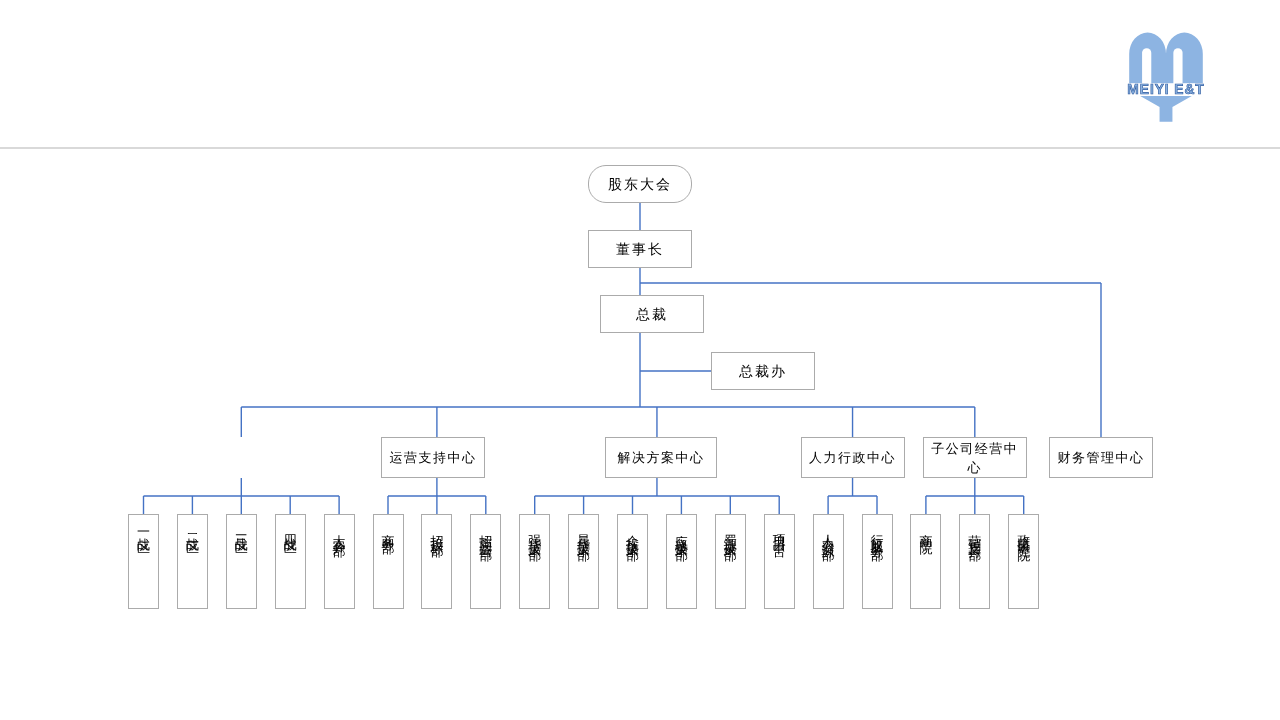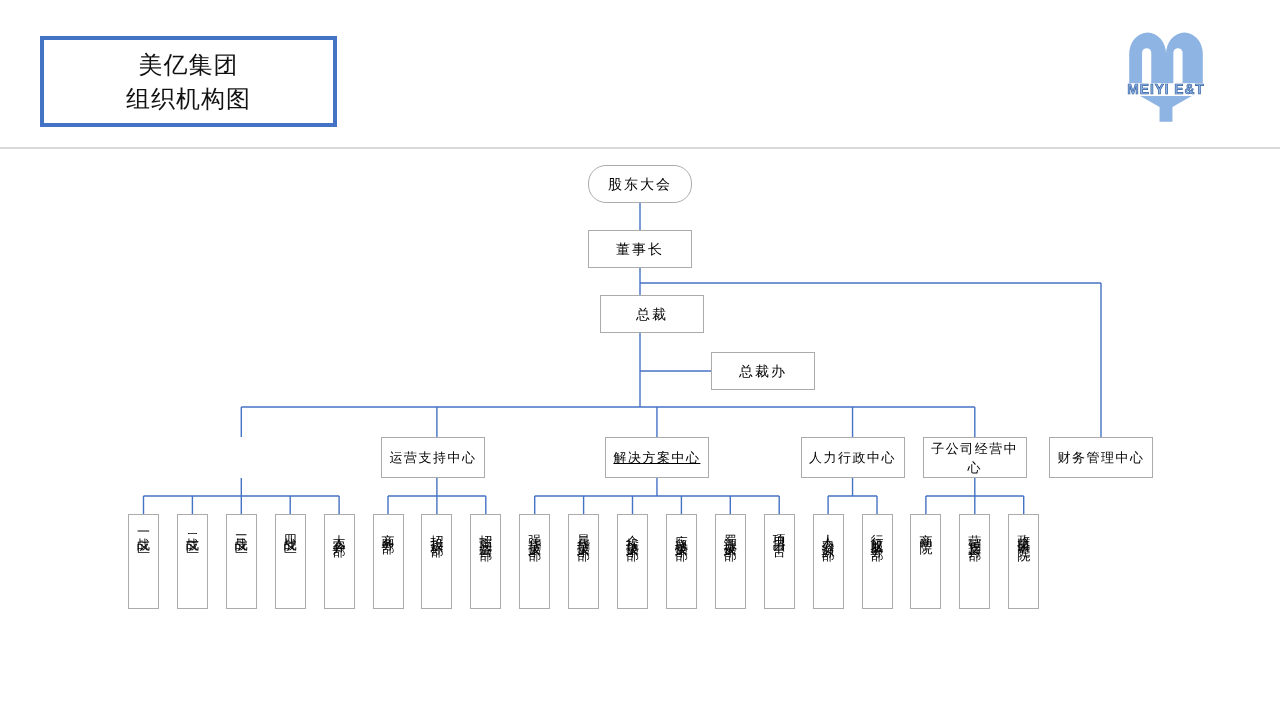--- a/index.html
+++ b/index.html
@@ -49,24 +49,20 @@
     position: absolute; top: 9px; left: 50%; transform: translateX(-50%);
     writing-mode: vertical-rl; text-orientation: upright;
     font-size: 13px; letter-spacing: 3.5px; line-height: 15px; white-space: nowrap;
   }
 </style>
 </head>
 <body>
 
 <div class="slide">
 
-  <div class="title-box">
-    <div class="title-line">美亿集团</div>
-    <div class="title-line">组织机构图</div>
-  </div>
 
   <svg class="logo" width="92" height="96" viewBox="0 0 100 104">
     <path class="lg-fill" d="M10,70 L10,30 A20,23 0 0 1 50,30 A20,23 0 0 1 90,30 L90,70 Z"></path>
     <rect x="24" y="24" width="10" height="46" rx="5" fill="#ffffff"></rect>
     <rect x="58" y="24" width="10" height="46" rx="5" fill="#ffffff"></rect>
     <rect x="-8" y="62" width="116" height="14" fill="#ffffff"></rect>
     <path class="lg-fill" d="M22,76 L78,76 L57,88 L57,104 L43,104 L43,88 Z"></path>
     <text class="lg-text" x="50" y="73.5" text-anchor="middle">MEIYI E&amp;T</text>
   </svg>
 
@@ -166,21 +162,21 @@
       </div>
       <div class="node v" style="left: 665.9px; top: 514px; width: 31px; height: 95px;">
         <span>应急技术部</span>
       </div>
       <div class="node v" style="left: 714.8px; top: 514px; width: 31px; height: 95px;">
         <span>蜀源技术部</span>
       </div>
       <div class="node v" style="left: 763.7px; top: 514px; width: 31px; height: 95px;">
         <span>项目中台</span>
       </div>
-      <div class="node h ctr" style="left: 604.95px; top: 437px; width: 104px; height: 41px; text-decoration: underline;">
+      <div class="node h ctr" style="left: 604.95px; top: 437px; width: 112px; height: 41px;">
         <span>解决方案中心</span>
       </div>
       <div class="node v" style="left: 812.6px; top: 514px; width: 31px; height: 95px;">
         <span>人力资源部</span>
       </div>
       <div class="node v" style="left: 861.5px; top: 514px; width: 31px; height: 95px;">
         <span>行政服务部</span>
       </div>
       <div class="node h ctr" style="left: 800.55px; top: 437px; width: 104px; height: 41px;">
         <span>人力行政中心</span>

